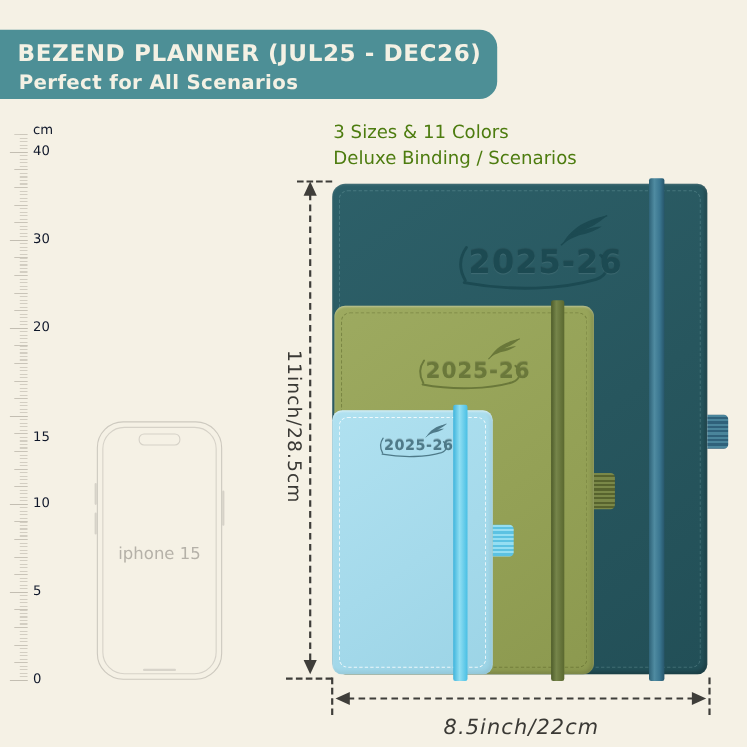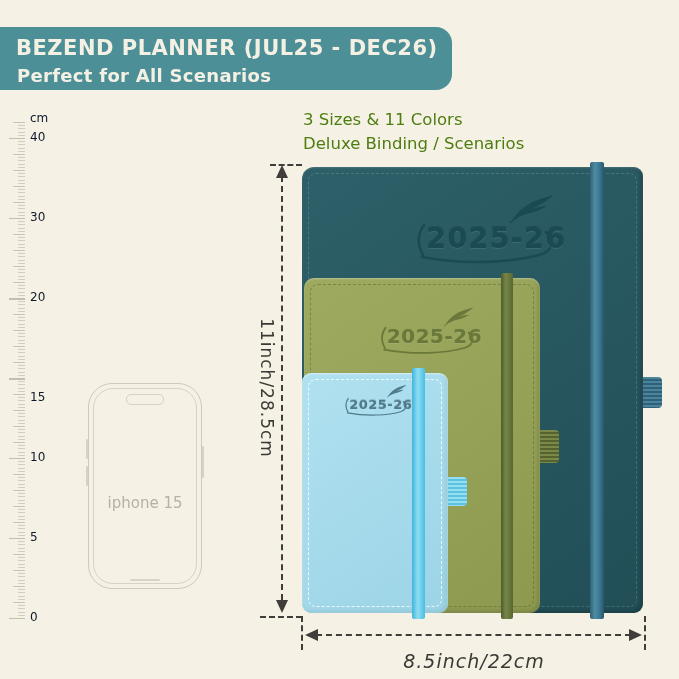--- a/index.html
+++ b/index.html
@@ -29,21 +29,21 @@
     position:absolute;left:8px;top:112px;width:17px;height:508px;
     background:
       repeating-linear-gradient(to bottom,#c3beb2 0 1.5px,transparent 1.5px 80px) right 0 top 26px / 16px 482px no-repeat,
       repeating-linear-gradient(to bottom,#c9c4b8 0 1px,transparent 1px 16px) right 0 top 10px / 12px 497px no-repeat,
       repeating-linear-gradient(to bottom,#d3cec2 0 1px,transparent 1px 3.2px) right 0 top 10px / 7px 497px no-repeat;
   }
   .ruler-labels span{position:absolute;left:30px;color:#0f172a;font-size:12px;}
   .ruler-unit{position:absolute;left:31px;top:111px;color:#b9b4a9;font-size:12px;}
   
   .phone{
-    position:absolute;left:88px;top:383px;width:114px;height:206px;
+    position:absolute;left:88px;top:383px;width:114px;height:235px;
     border:1.5px solid #cdc9bf;border-radius:24px;box-sizing:border-box;
   }
   .phone-screen{position:absolute;inset:4px;border:1px solid #d6d2c8;border-radius:20px;}
   .phone-island{
     position:absolute;left:50%;top:10px;transform:translateX(-50%);
     width:36px;height:9px;border:1px solid #d6d2c8;border-radius:5px;
   }
   .phone-label{
     position:absolute;left:0;right:0;top:110px;text-align:center;
     color:#b5b1a8;font-size:15px;

